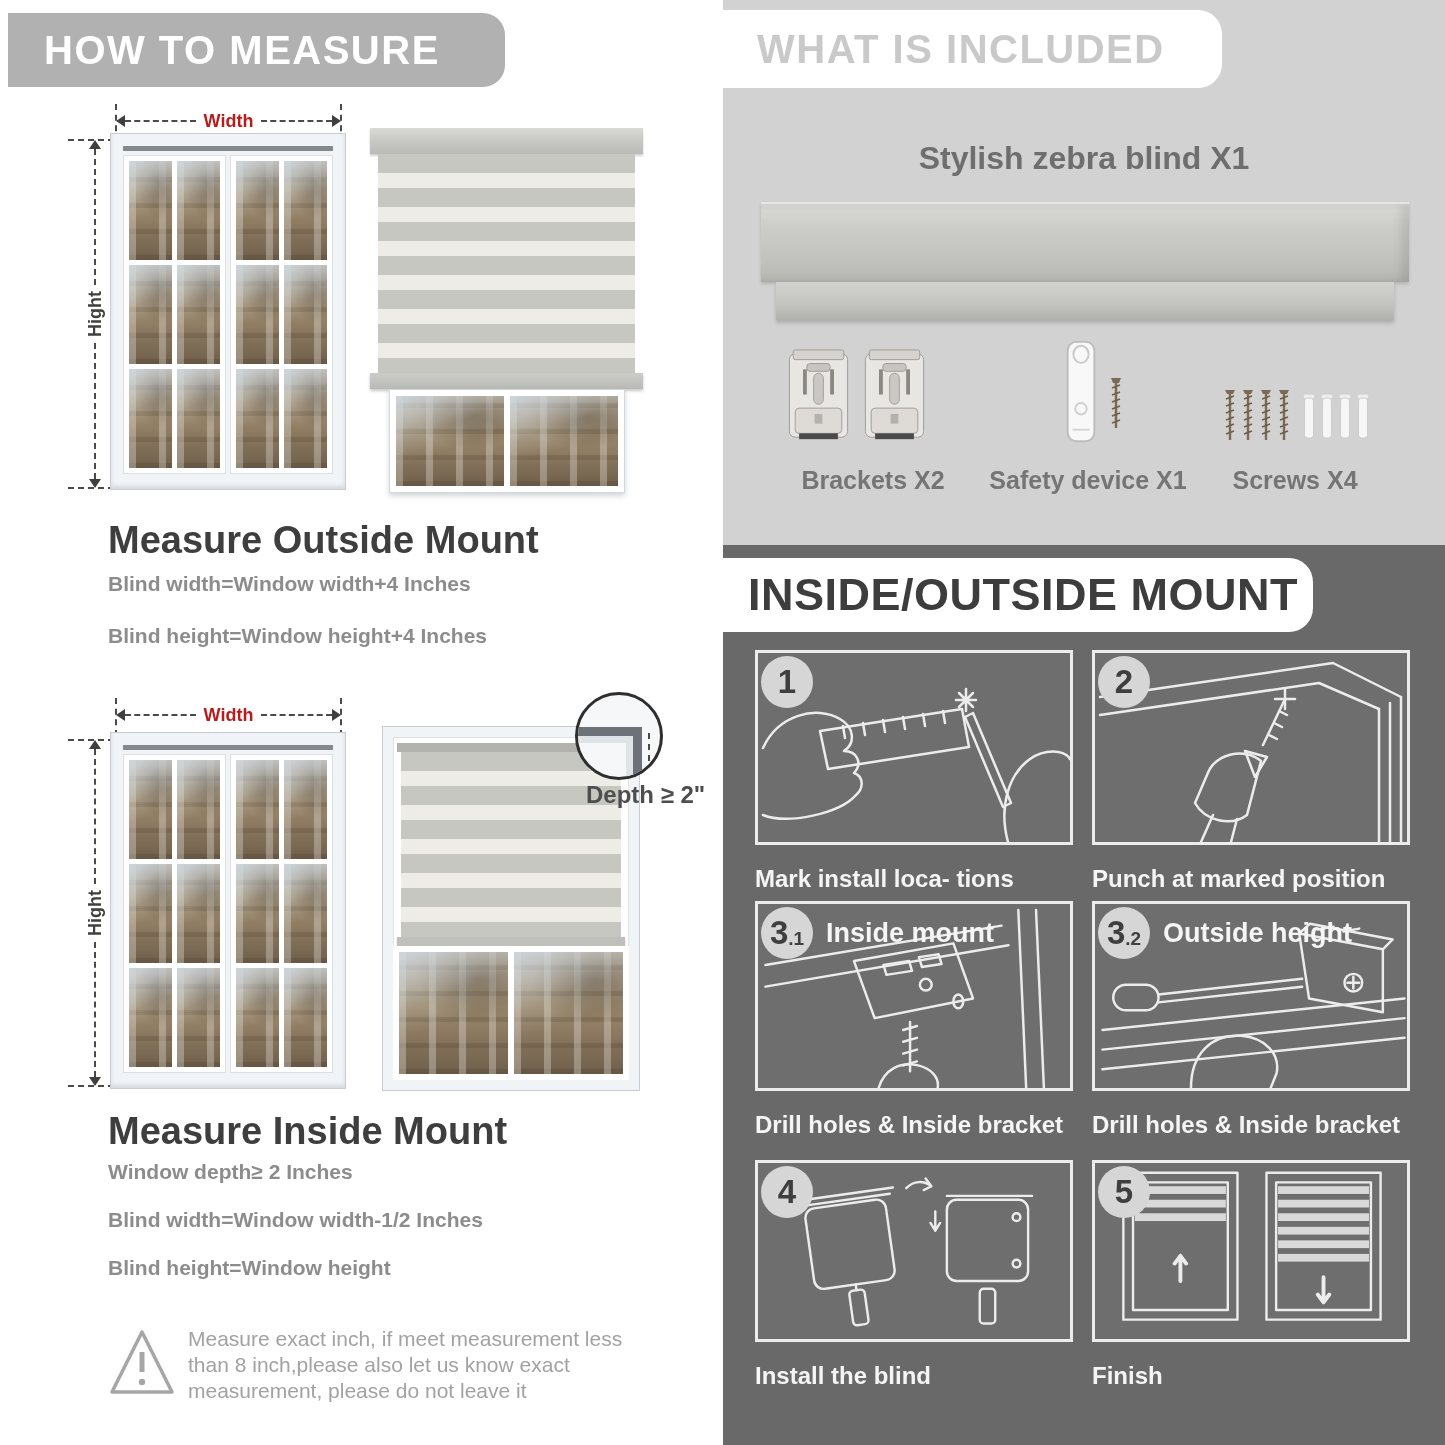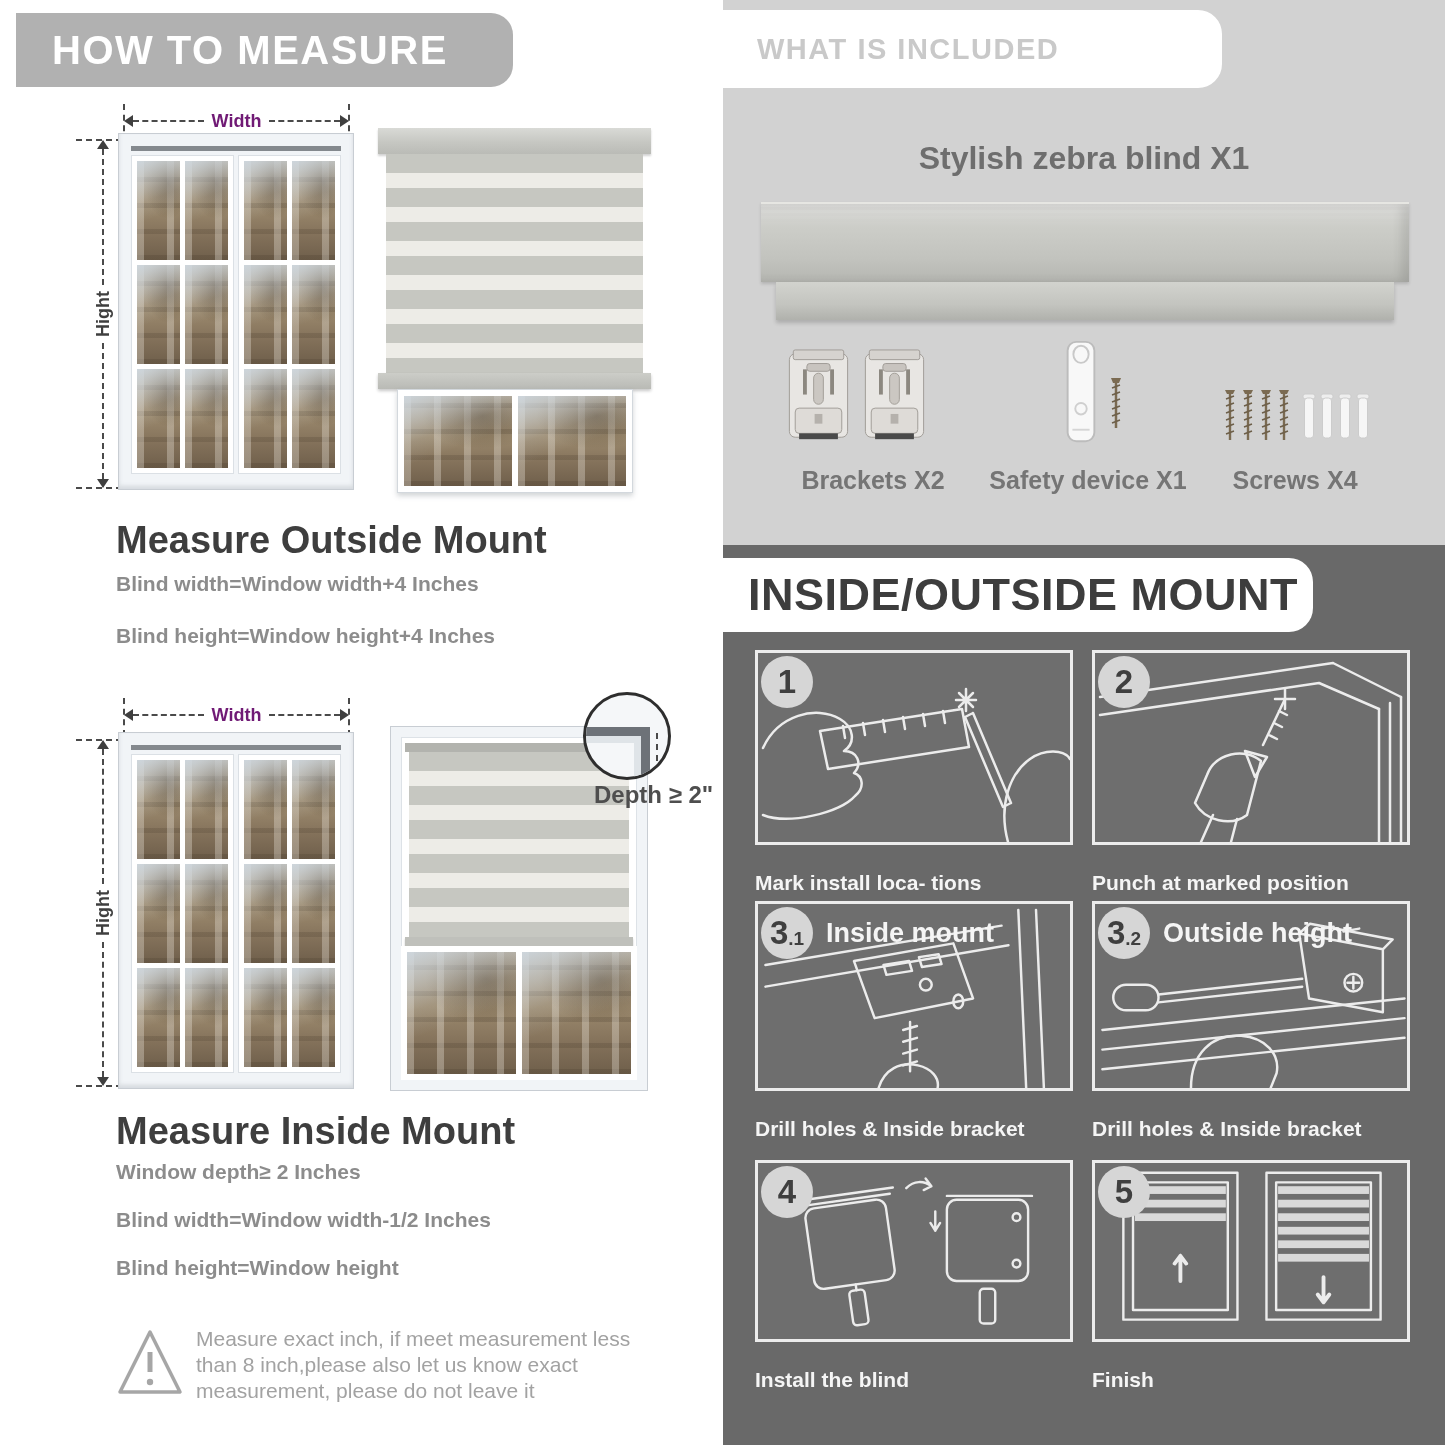--- a/index.html
+++ b/index.html
@@ -6,26 +6,26 @@
   *{box-sizing:border-box;}
   .canvas{position:relative;width:1445px;height:1445px;background:#ffffff;overflow:hidden;
           font-family:"Liberation Sans","DejaVu Sans",sans-serif;}
   .abs{position:absolute;}
 
   
   .banner{display:flex;align-items:center;font-weight:bold;letter-spacing:1.5px;}
   .banner-gray{background:#b1b1b1;color:#ffffff;border-radius:0 22px 22px 0;
                font-size:40px;padding-left:36px;}
   .banner-white-light{background:#ffffff;color:#c9c9c9;border-radius:0 24px 24px 0;
-               font-size:29px;padding-left:34px;}
+               font-size:40px;padding-left:34px;}
   .banner-white-dark{background:#ffffff;color:#3d3d3d;border-radius:0 24px 24px 0;
                font-size:45px;padding-left:25px;letter-spacing:0.5px;}
 
   
-  .h-measure{display:flex;align-items:center;color:#701a75;font-weight:bold;font-size:18px;}
+  .h-measure{display:flex;align-items:center;color:#b91c1c;font-weight:bold;font-size:18px;}
   .h-measure .seg{flex:1;border-top:2px dashed #4a4a4a;height:0;}
   .h-measure .lbl{padding:0 8px;white-space:nowrap;}
   .arr{width:0;height:0;}
   .arr-l{border-top:6px solid transparent;border-bottom:6px solid transparent;border-right:9px solid #3f3f3f;}
   .arr-r{border-top:6px solid transparent;border-bottom:6px solid transparent;border-left:9px solid #3f3f3f;}
   .arr-u{border-left:6px solid transparent;border-right:6px solid transparent;border-bottom:9px solid #3f3f3f;}
   .arr-d{border-left:6px solid transparent;border-right:6px solid transparent;border-top:9px solid #3f3f3f;}
   .v-measure{display:flex;flex-direction:column;align-items:center;color:#3f3f3f;font-weight:bold;font-size:18px;}
   .v-measure .seg{flex:1;border-left:2px dashed #4a4a4a;width:0;}
   .v-measure .lbl{writing-mode:vertical-rl;transform:rotate(180deg);padding:6px 0;background:#fff;}
@@ -80,33 +80,33 @@
 
   
   .right-bottom{background:#696969;}
   .step{position:absolute;}
   .panel{position:relative;border:3px solid #ececec;background:#6e6e6e;}
   .badge{position:absolute;left:3px;top:3px;width:52px;height:52px;border-radius:50%;
          background:#d6d6d6;color:#3f3f3f;display:flex;align-items:center;justify-content:center;
          font-weight:bold;font-size:33px;z-index:2;}
   .badge .sub{font-size:19px;margin-top:12px;}
   .step-title{position:absolute;left:68px;top:14px;color:#f5f5f5;font-weight:bold;font-size:27px;z-index:2;}
-  .caption{margin-top:26px;color:#f5f5f5;font-weight:bold;font-size:21px;}
+  .caption{margin-top:20px;color:#f5f5f5;font-weight:bold;font-size:24px;}
   .lineart{position:absolute;inset:0;width:100%;height:100%;}
   .lineart path,.lineart line,.lineart rect,.lineart circle,.lineart ellipse,.lineart polyline
     {stroke:#ececec;stroke-width:2.5;fill:none;stroke-linecap:round;stroke-linejoin:round;}
   .lineart .fillband{fill:#d9d9d9;stroke:none;}
   .lineart .thick{stroke-width:4;}
 </style>
 </head>
 <body>
 
 <div class="canvas">
 
-  <div class="abs" style="left:16px;top:0;width:723px;height:1445px;background:#fff;">
+  <div class="abs" style="left:8px;top:0;width:723px;height:1445px;background:#fff;">
 
     <div class="abs banner banner-gray" style="left:0;top:13px;width:497px;height:74px;">
       <span>HOW TO MEASURE</span>
     </div>
 
     <div class="abs tick-v" style="left:107px;top:104px;height:38px;"></div>
     <div class="abs tick-v" style="left:332px;top:104px;height:38px;"></div>
     <div class="abs h-measure" style="left:108px;top:112px;width:225px;height:18px;">
       <span class="arr arr-l"></span>
       <span class="seg"></span>

